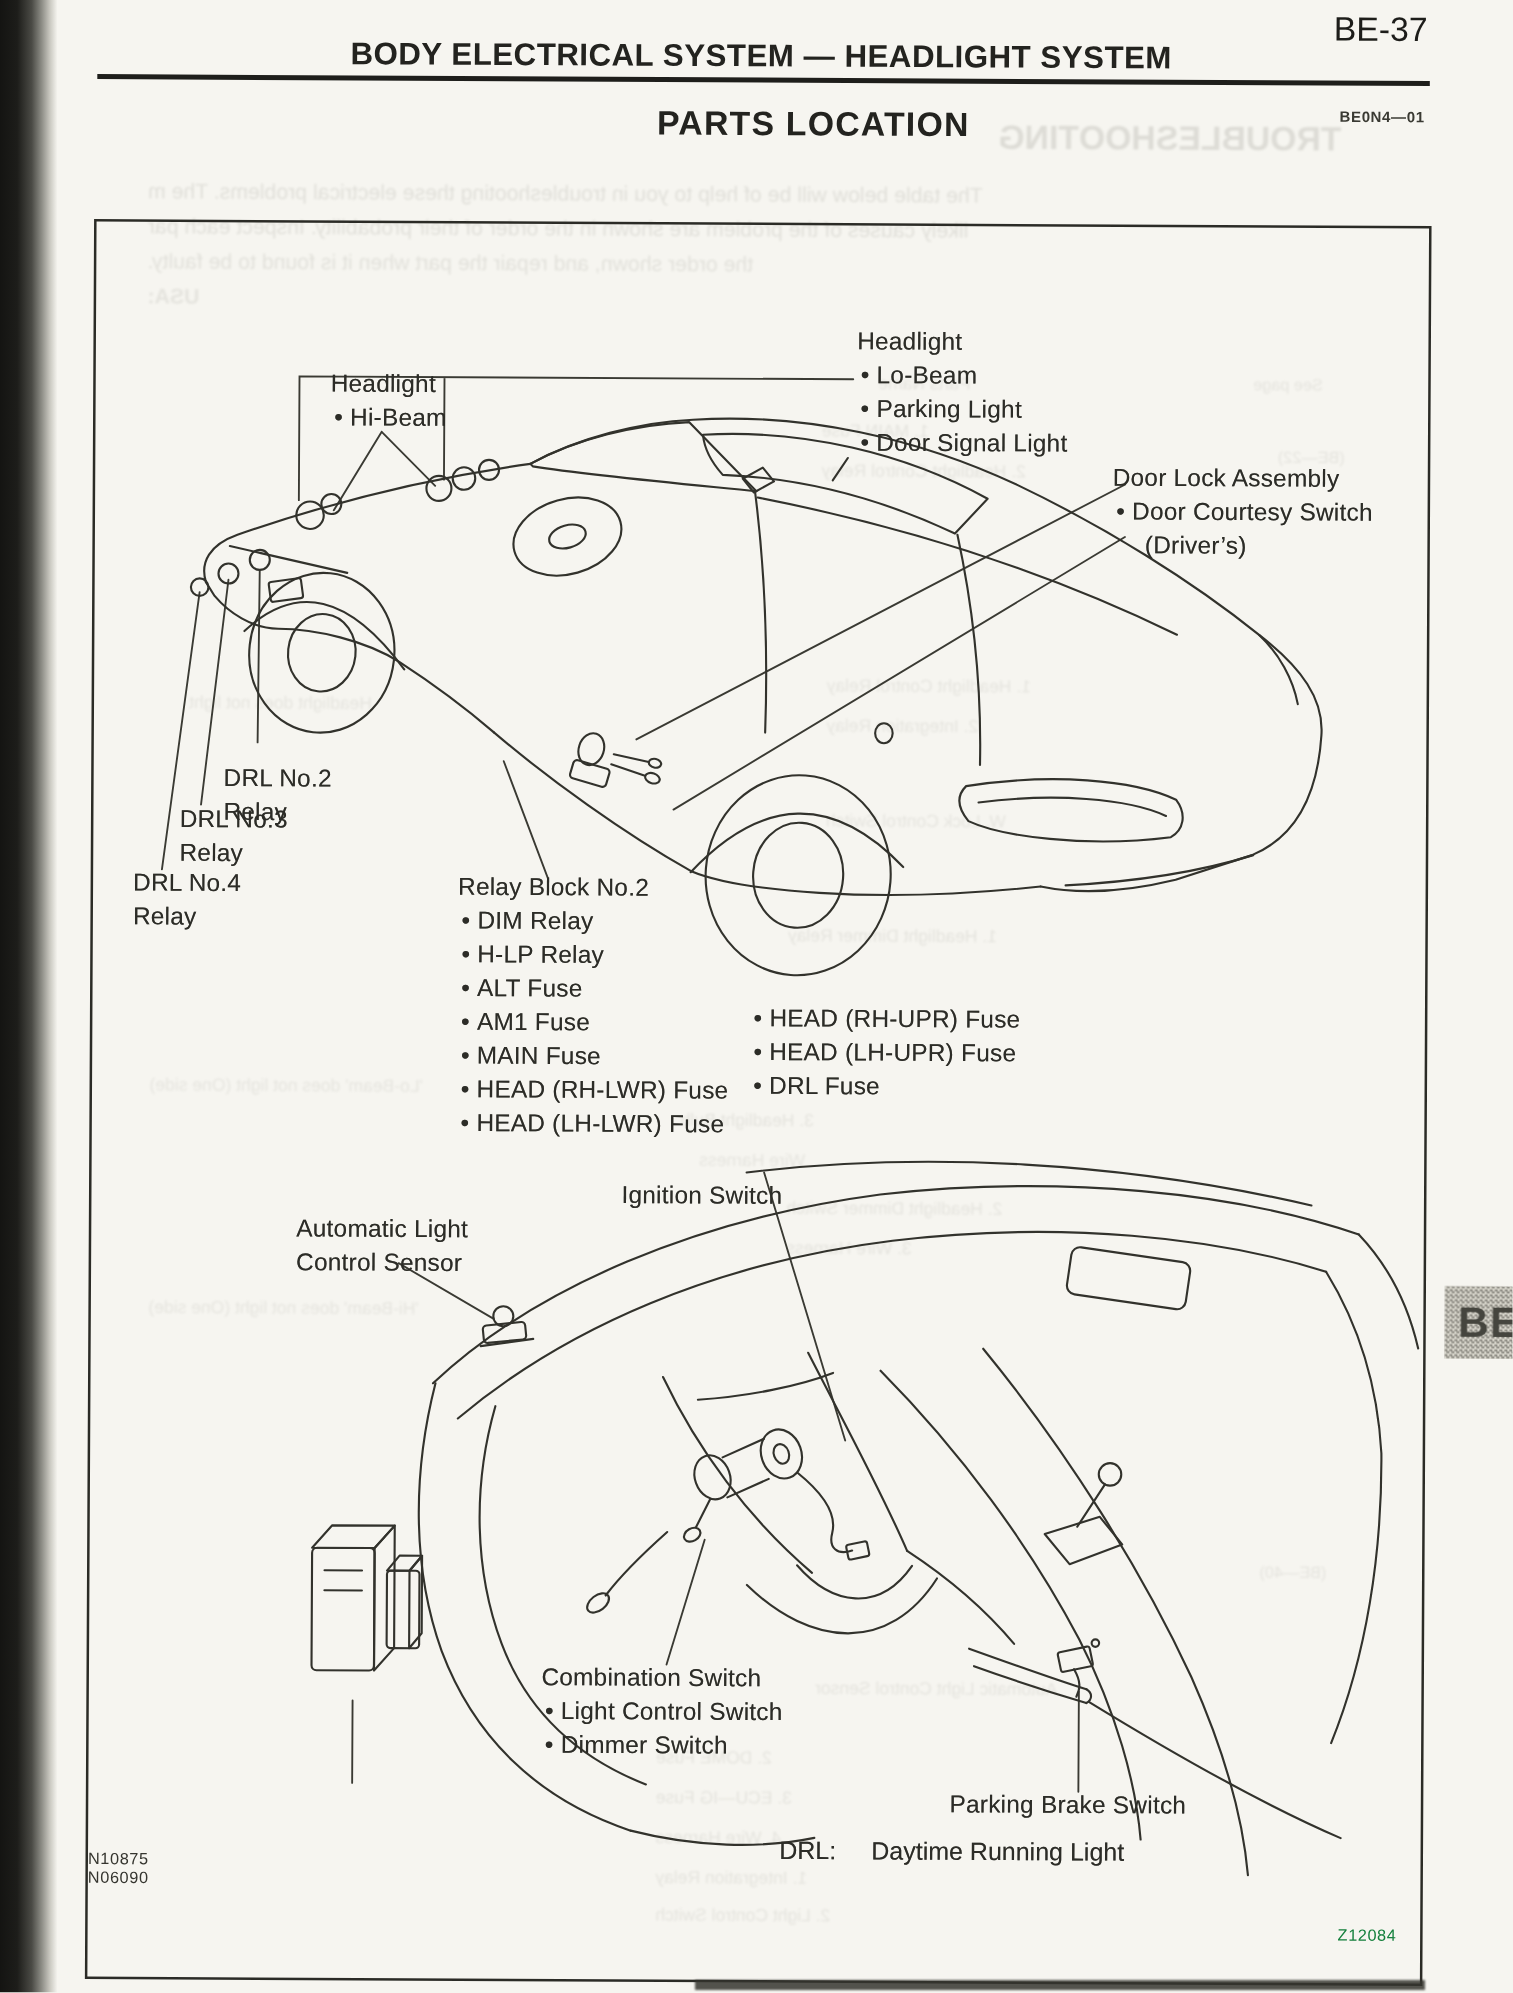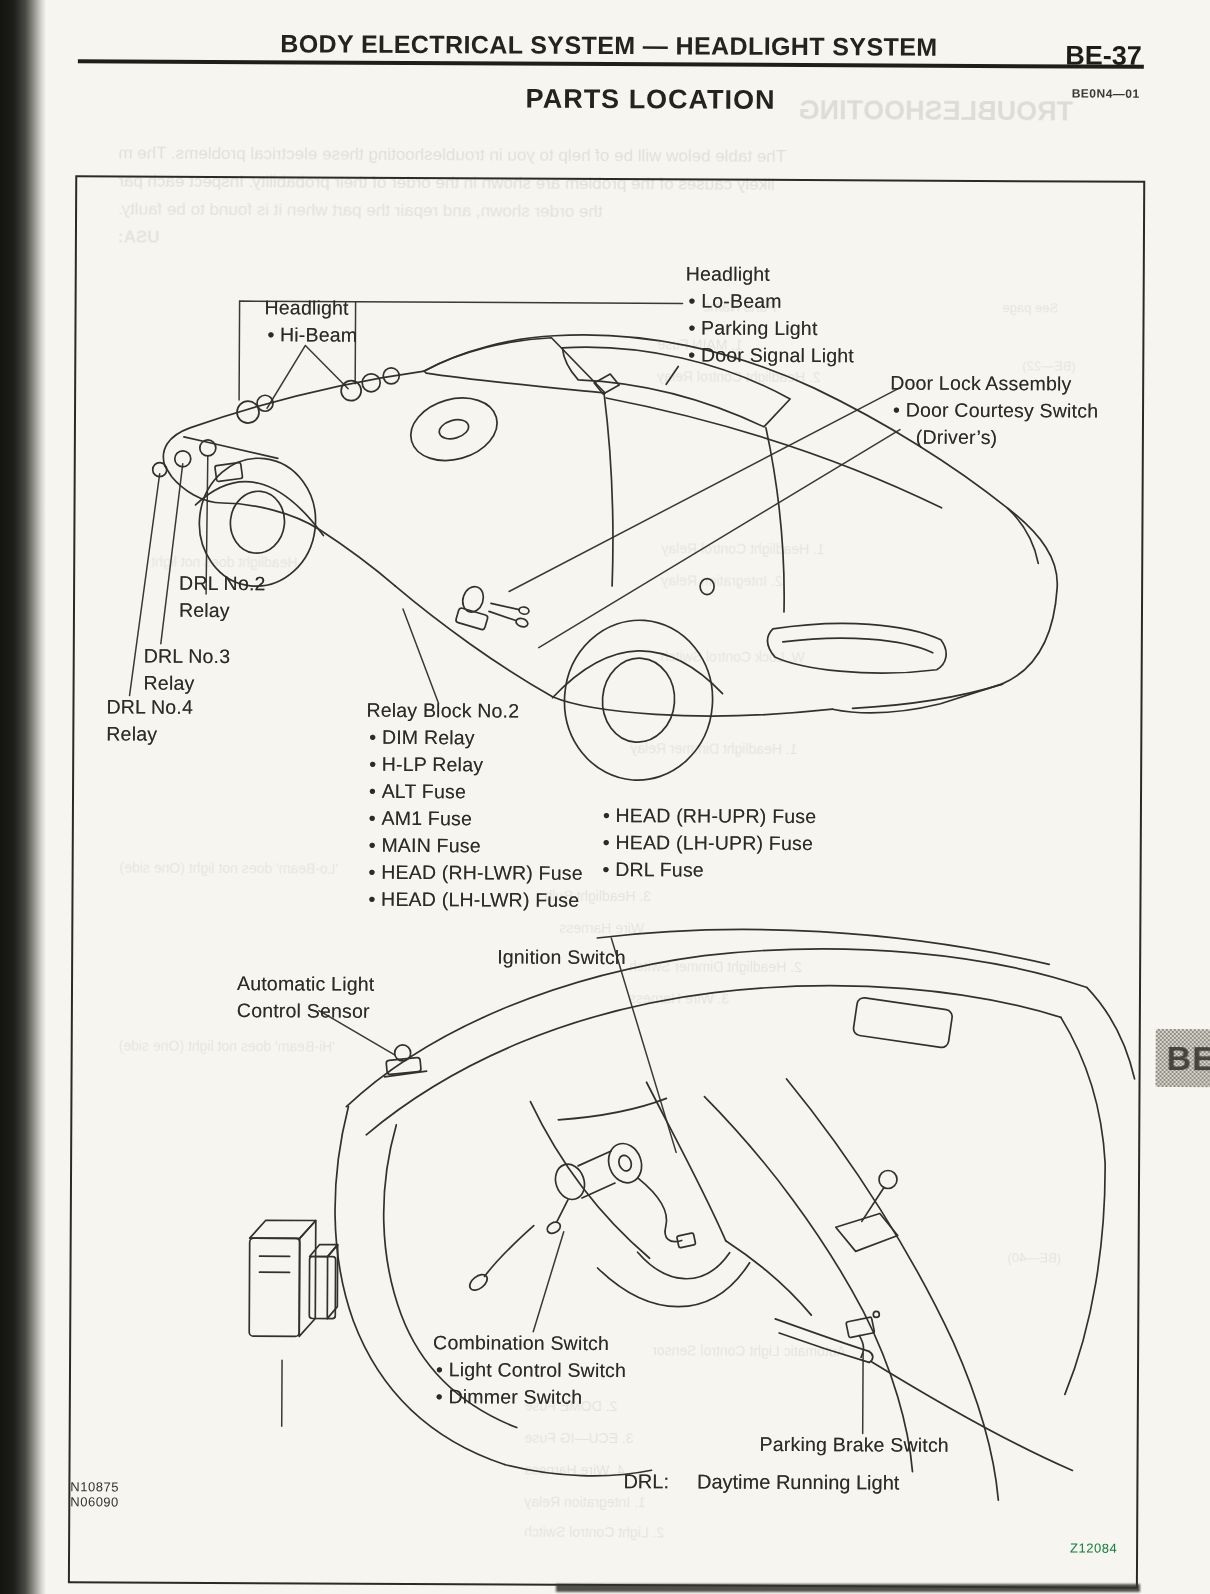--- a/index.html
+++ b/index.html
@@ -9,21 +9,21 @@
     font-family:"Liberation Sans", sans-serif;
     color:#2e2e29;
   }
   .page{position:absolute;inset:0;transform:rotate(0.3deg);transform-origin:600px 800px;}
   
   .gutter{position:absolute;left:0;top:0;width:46px;height:100%;z-index:9;
     background:linear-gradient(90deg,#141412 0%,#1d1d1a 30%,#4a4a45 55%,#8b8b84 72%,#c6c5bd 86%,rgba(246,245,240,0) 100%);}
   .bottom-shadow{position:absolute;left:556px;top:1584px;width:584px;height:8px;background:#35352f;opacity:.85;filter:blur(1px);z-index:8;}
   
   .hdr-title{position:absolute;left:0;right:0;top:31px;text-align:center;font-weight:bold;font-size:25px;letter-spacing:.4px;color:#23231f;}
-  .hdr-page{position:absolute;right:72px;top:38px;font-weight:bold;font-size:27px;color:#1d1d1a;}
+  .hdr-page{position:absolute;right:72px;top:6px;font-weight:normal;font-size:27px;color:#1d1d1a;}
   .hdr-rule{position:absolute;left:74px;top:62px;width:1066px;height:4px;background:#1e1e1b;}
   .sec-title{position:absolute;left:0;right:0;top:84px;padding-left:84px;text-align:center;font-weight:bold;font-size:27px;letter-spacing:1px;color:#23231f;}
   .doc-code{position:absolute;right:74px;top:84px;font-size:12px;font-weight:bold;letter-spacing:.5px;color:#3a3a33;}
   
   .frame{position:absolute;left:72px;top:178px;width:1066px;height:1404px;border:2px solid #2b2b26;z-index:3;}
   svg.art{position:absolute;left:0;top:0;z-index:4;pointer-events:none;}
   
   .callout{position:absolute;z-index:5;font-size:19.5px;line-height:27px;letter-spacing:.2px;white-space:nowrap;color:#2c2c27;text-shadow:0 0 .5px rgba(40,40,35,.55);}
   .cl-title{}
   .cl-line{}
@@ -183,21 +183,21 @@
       <div class="cl-title">Headlight</div>
       <div class="cl-bullet">Lo-Beam</div>
       <div class="cl-bullet">Parking Light</div>
       <div class="cl-bullet">Door Signal Light</div>
     </div>
     <div class="callout" style="left: 888px; top: 368px;">
       <div class="cl-title">Door Lock Assembly</div>
       <div class="cl-bullet">Door Courtesy Switch</div>
       <div class="cl-sub">(Driver’s)</div>
     </div>
-    <div class="callout" style="left: 178px; top: 572px;">
+    <div class="callout" style="left: 178px; top: 612px;">
       <div class="cl-line">DRL No.2</div>
       <div class="cl-line">Relay</div>
     </div>
     <div class="callout" style="left: 143px; top: 645px;">
       <div class="cl-line">DRL No.3</div>
       <div class="cl-line">Relay</div>
     </div>
     <div class="callout" style="left: 106px; top: 696px;">
       <div class="cl-line">DRL No.4</div>
       <div class="cl-line">Relay</div>

